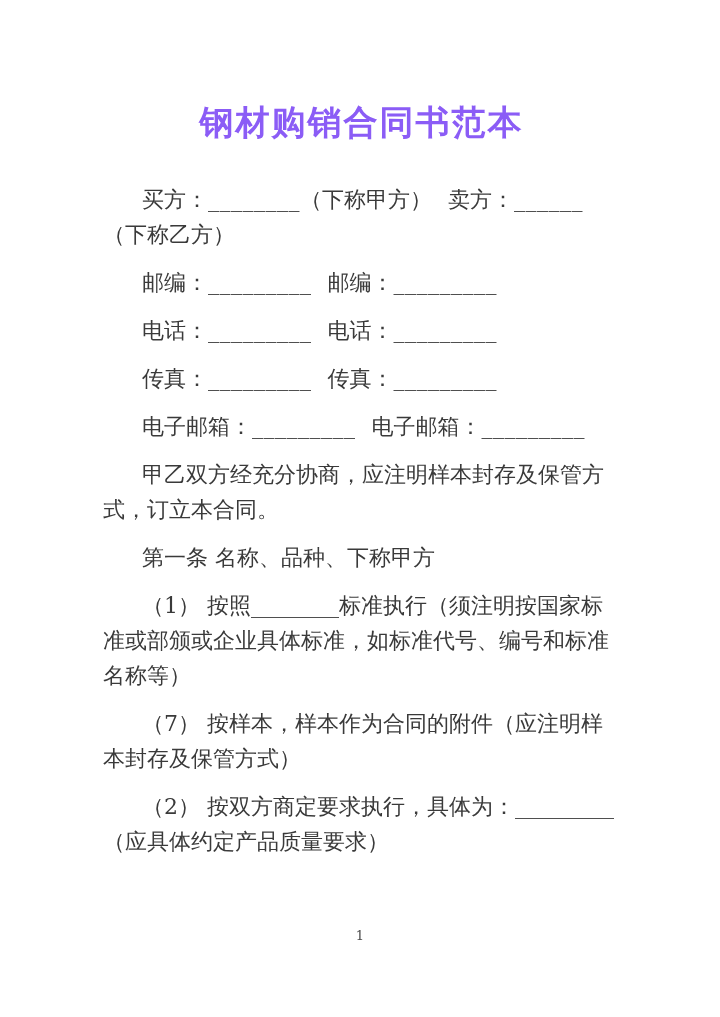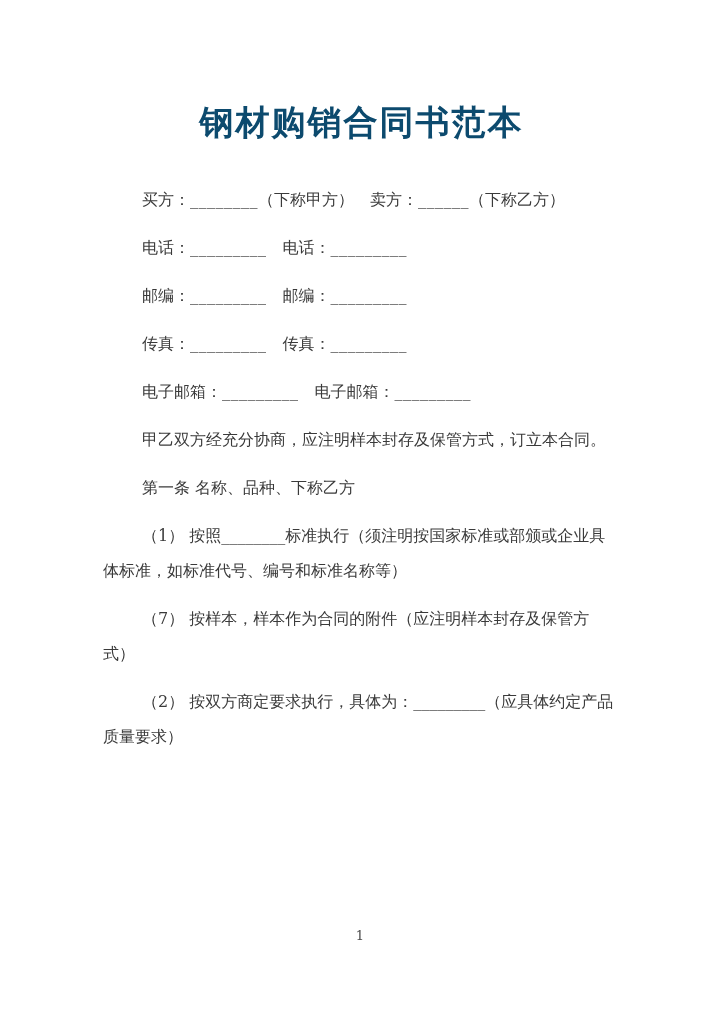--- a/index.html
+++ b/index.html
@@ -22,26 +22,26 @@
     left: 103px;
     width: 517px;
   }
   .doc-title {
     margin: 100px 0 38px 0;
     font-size: 34px;
     line-height: 44px;
     font-weight: bold;
     text-align: center;
     letter-spacing: 2px;
-    color: #0c4a6e;
+    color: #8b5cf6;
     white-space: nowrap;
   }
   p.line {
     margin: 0 0 13px 0;
-    font-size: 16px;
+    font-size: 22px;
     line-height: 35px;
     text-indent: 39px;
     white-space: pre-wrap;
     color: #3a3a3a;
   }
   .seg-gap {
     margin-left: 16px;
   }
   .blank {
     letter-spacing: 0.5px;
@@ -61,31 +61,31 @@
 <body>
 
 <div class="page">
   <div class="content">
 
     <h1 class="doc-title">钢材购销合同书范本</h1>
 
     <p class="line"><span>买方：</span><span class="blank">________</span><span>（下称甲方）</span><span class="seg-gap">卖方：</span><span class="blank">______</span><span>（下称乙方）</span></p>
 
 
+    <p class="line"><span>邮编：</span><span class="blank">_________</span><span class="seg-gap">邮编：</span><span class="blank">_________</span></p>
+
     <p class="line"><span>电话：</span><span class="blank">_________</span><span class="seg-gap">电话：</span><span class="blank">_________</span></p>
-
-    <p class="line"><span>邮编：</span><span class="blank">_________</span><span class="seg-gap">邮编：</span><span class="blank">_________</span></p>
 
     <p class="line"><span>传真：</span><span class="blank">_________</span><span class="seg-gap">传真：</span><span class="blank">_________</span></p>
 
     <p class="line"><span>电子邮箱：</span><span class="blank">_________</span><span class="seg-gap">电子邮箱：</span><span class="blank">_________</span></p>
 
     <p class="line">甲乙双方经充分协商，应注明样本封存及保管方式，订立本合同。</p>
 
-    <p class="line">第一条 名称、品种、下称乙方</p>
+    <p class="line">第一条 名称、品种、下称甲方</p>
 
 
 
     <p class="line">（1） 按照________标准执行（须注明按国家标准或部颁或企业具体标准，如标准代号、编号和标准名称等）</p>
 
     <p class="line">（7） 按样本，样本作为合同的附件（应注明样本封存及保管方式）</p>
 
     <p class="line">（2） 按双方商定要求执行，具体为：_________（应具体约定产品质量要求）</p>
 
   </div>

